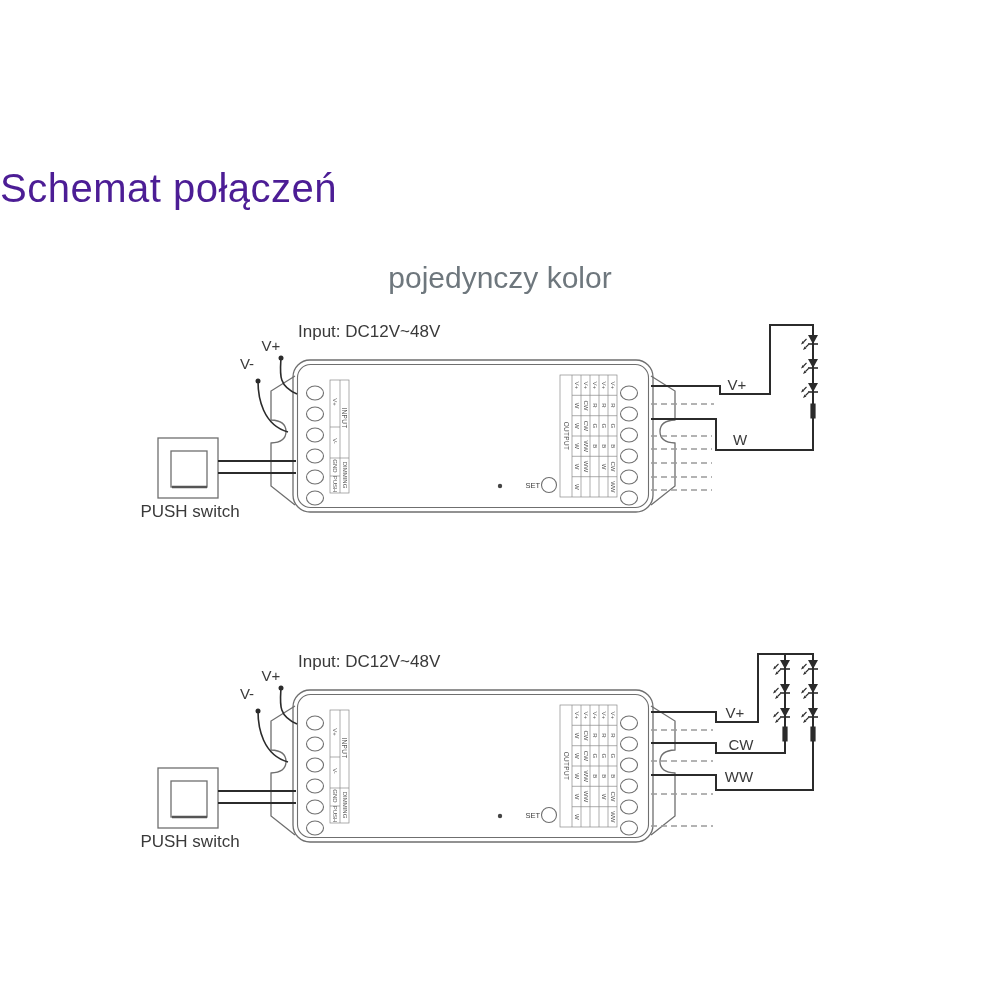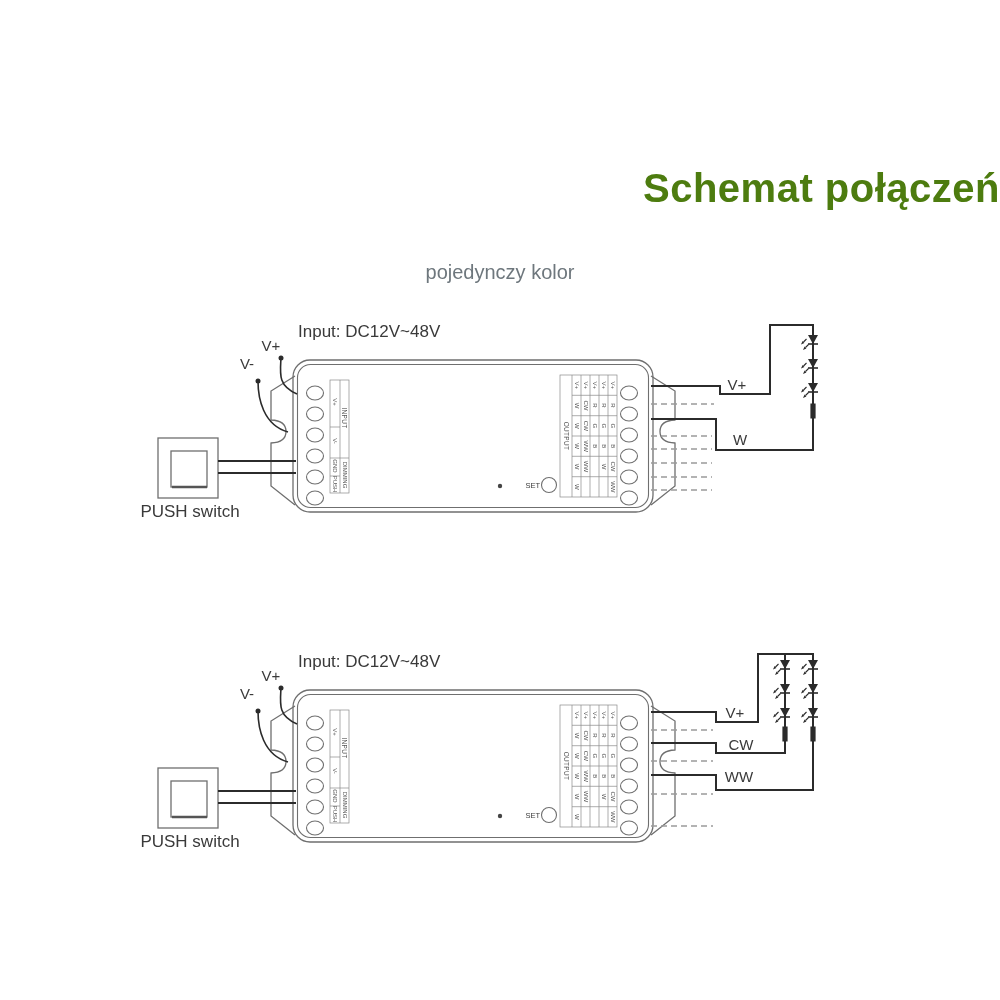--- a/index.html
+++ b/index.html
@@ -1,21 +1,21 @@
 <!DOCTYPE html>
 <html><head>
 <meta charset="utf-8">
 <style>
   html,body{margin:0;padding:0;background:#ffffff;}
   #stage{position:relative;width:1000px;height:1000px;background:#fff;overflow:hidden;
          font-family:"Liberation Sans","DejaVu Sans",sans-serif;}
-  .page-title{position:absolute;top:166px;left:0;right:0;text-align:right;
-              font-size:40px;font-weight:bold;letter-spacing:.5px;color:#4d7c0f;}
+  .page-title{position:absolute;top:166px;left:0;right:0;text-align:left;
+              font-size:40px;font-weight:normal;letter-spacing:.5px;color:#4c1d95;}
   .sub-title{position:absolute;left:0;right:0;text-align:center;
-             font-size:20px;color:#6e777d;}
+             font-size:30px;color:#6e777d;}
   #sub1{top:261px;}
   #sub2{top:586px;}
   svg{position:absolute;top:0;left:0;}
   svg text{font-family:"Liberation Sans","DejaVu Sans",sans-serif;fill:#3a3a3a;}
   .lbl{font-size:15px;}
   .lbl2{font-size:17px;}
   .tiny{font-size:6px;fill:#555;text-anchor:middle;dominant-baseline:central;}
   .tiny2{font-size:6.5px;fill:#555;text-anchor:middle;dominant-baseline:central;letter-spacing:.3px;}
   .outline{fill:none;stroke:#6f6f6f;stroke-width:1.3;}
   .outline2{fill:none;stroke:#6f6f6f;stroke-width:1.1;}

